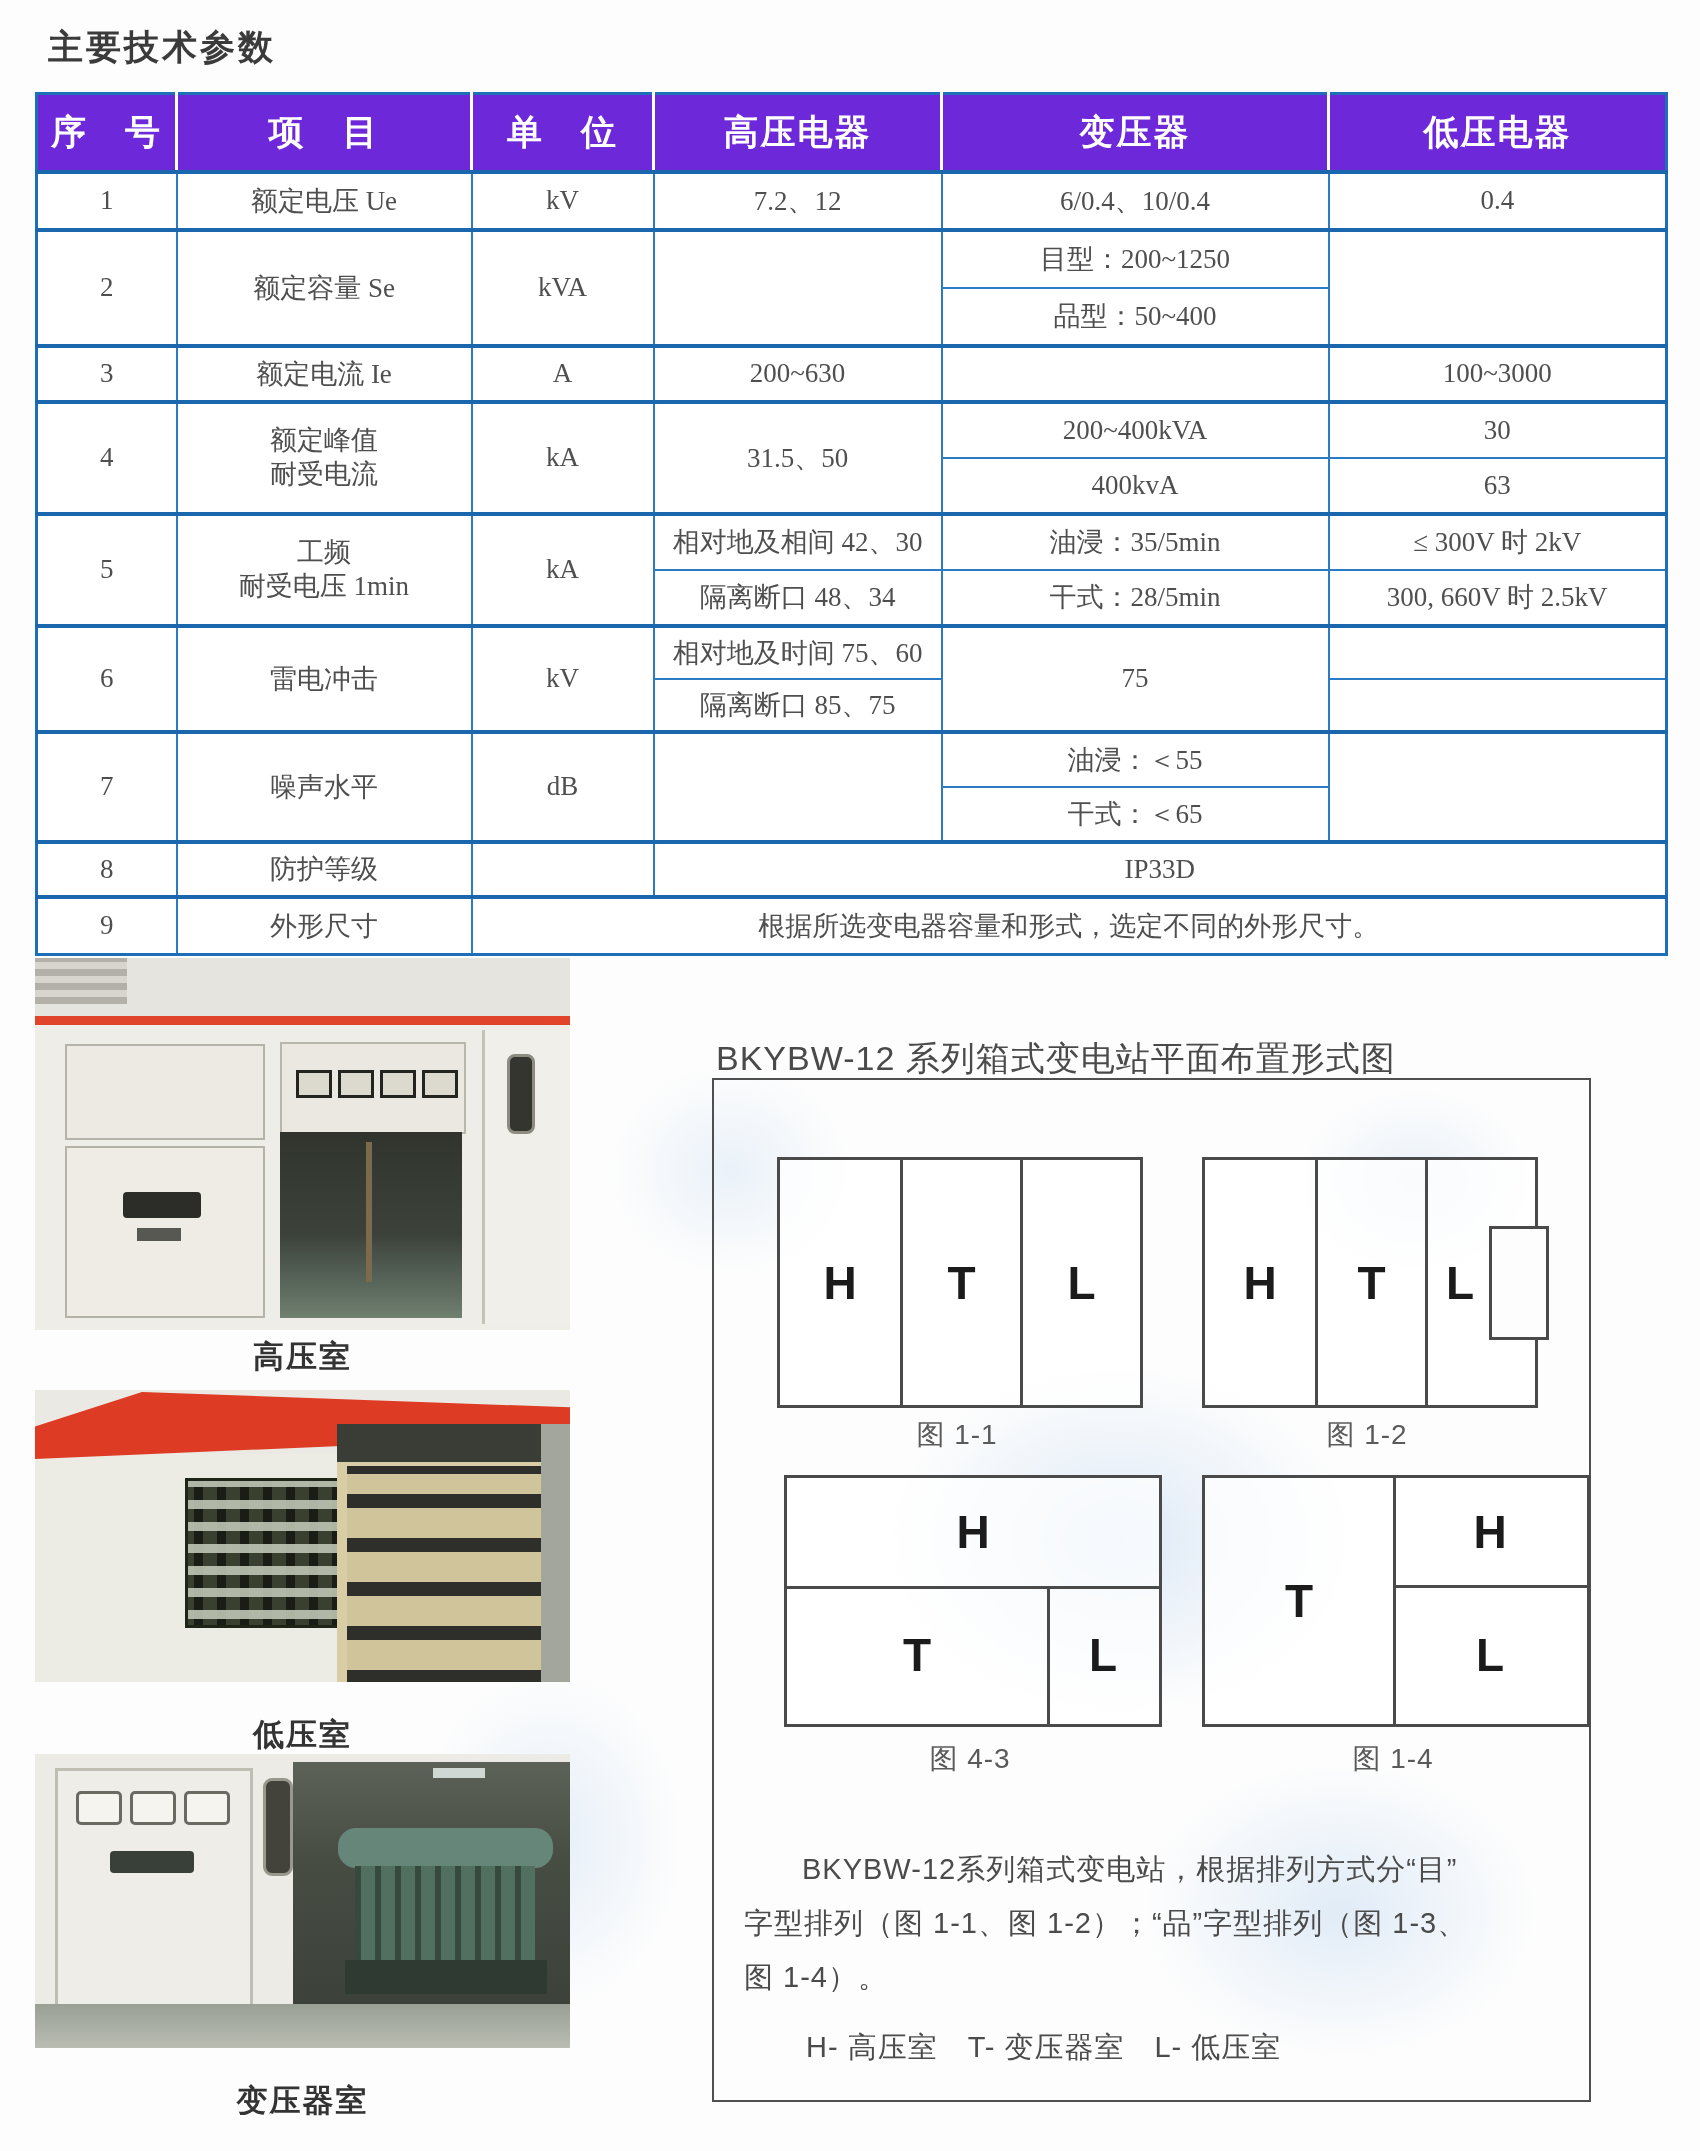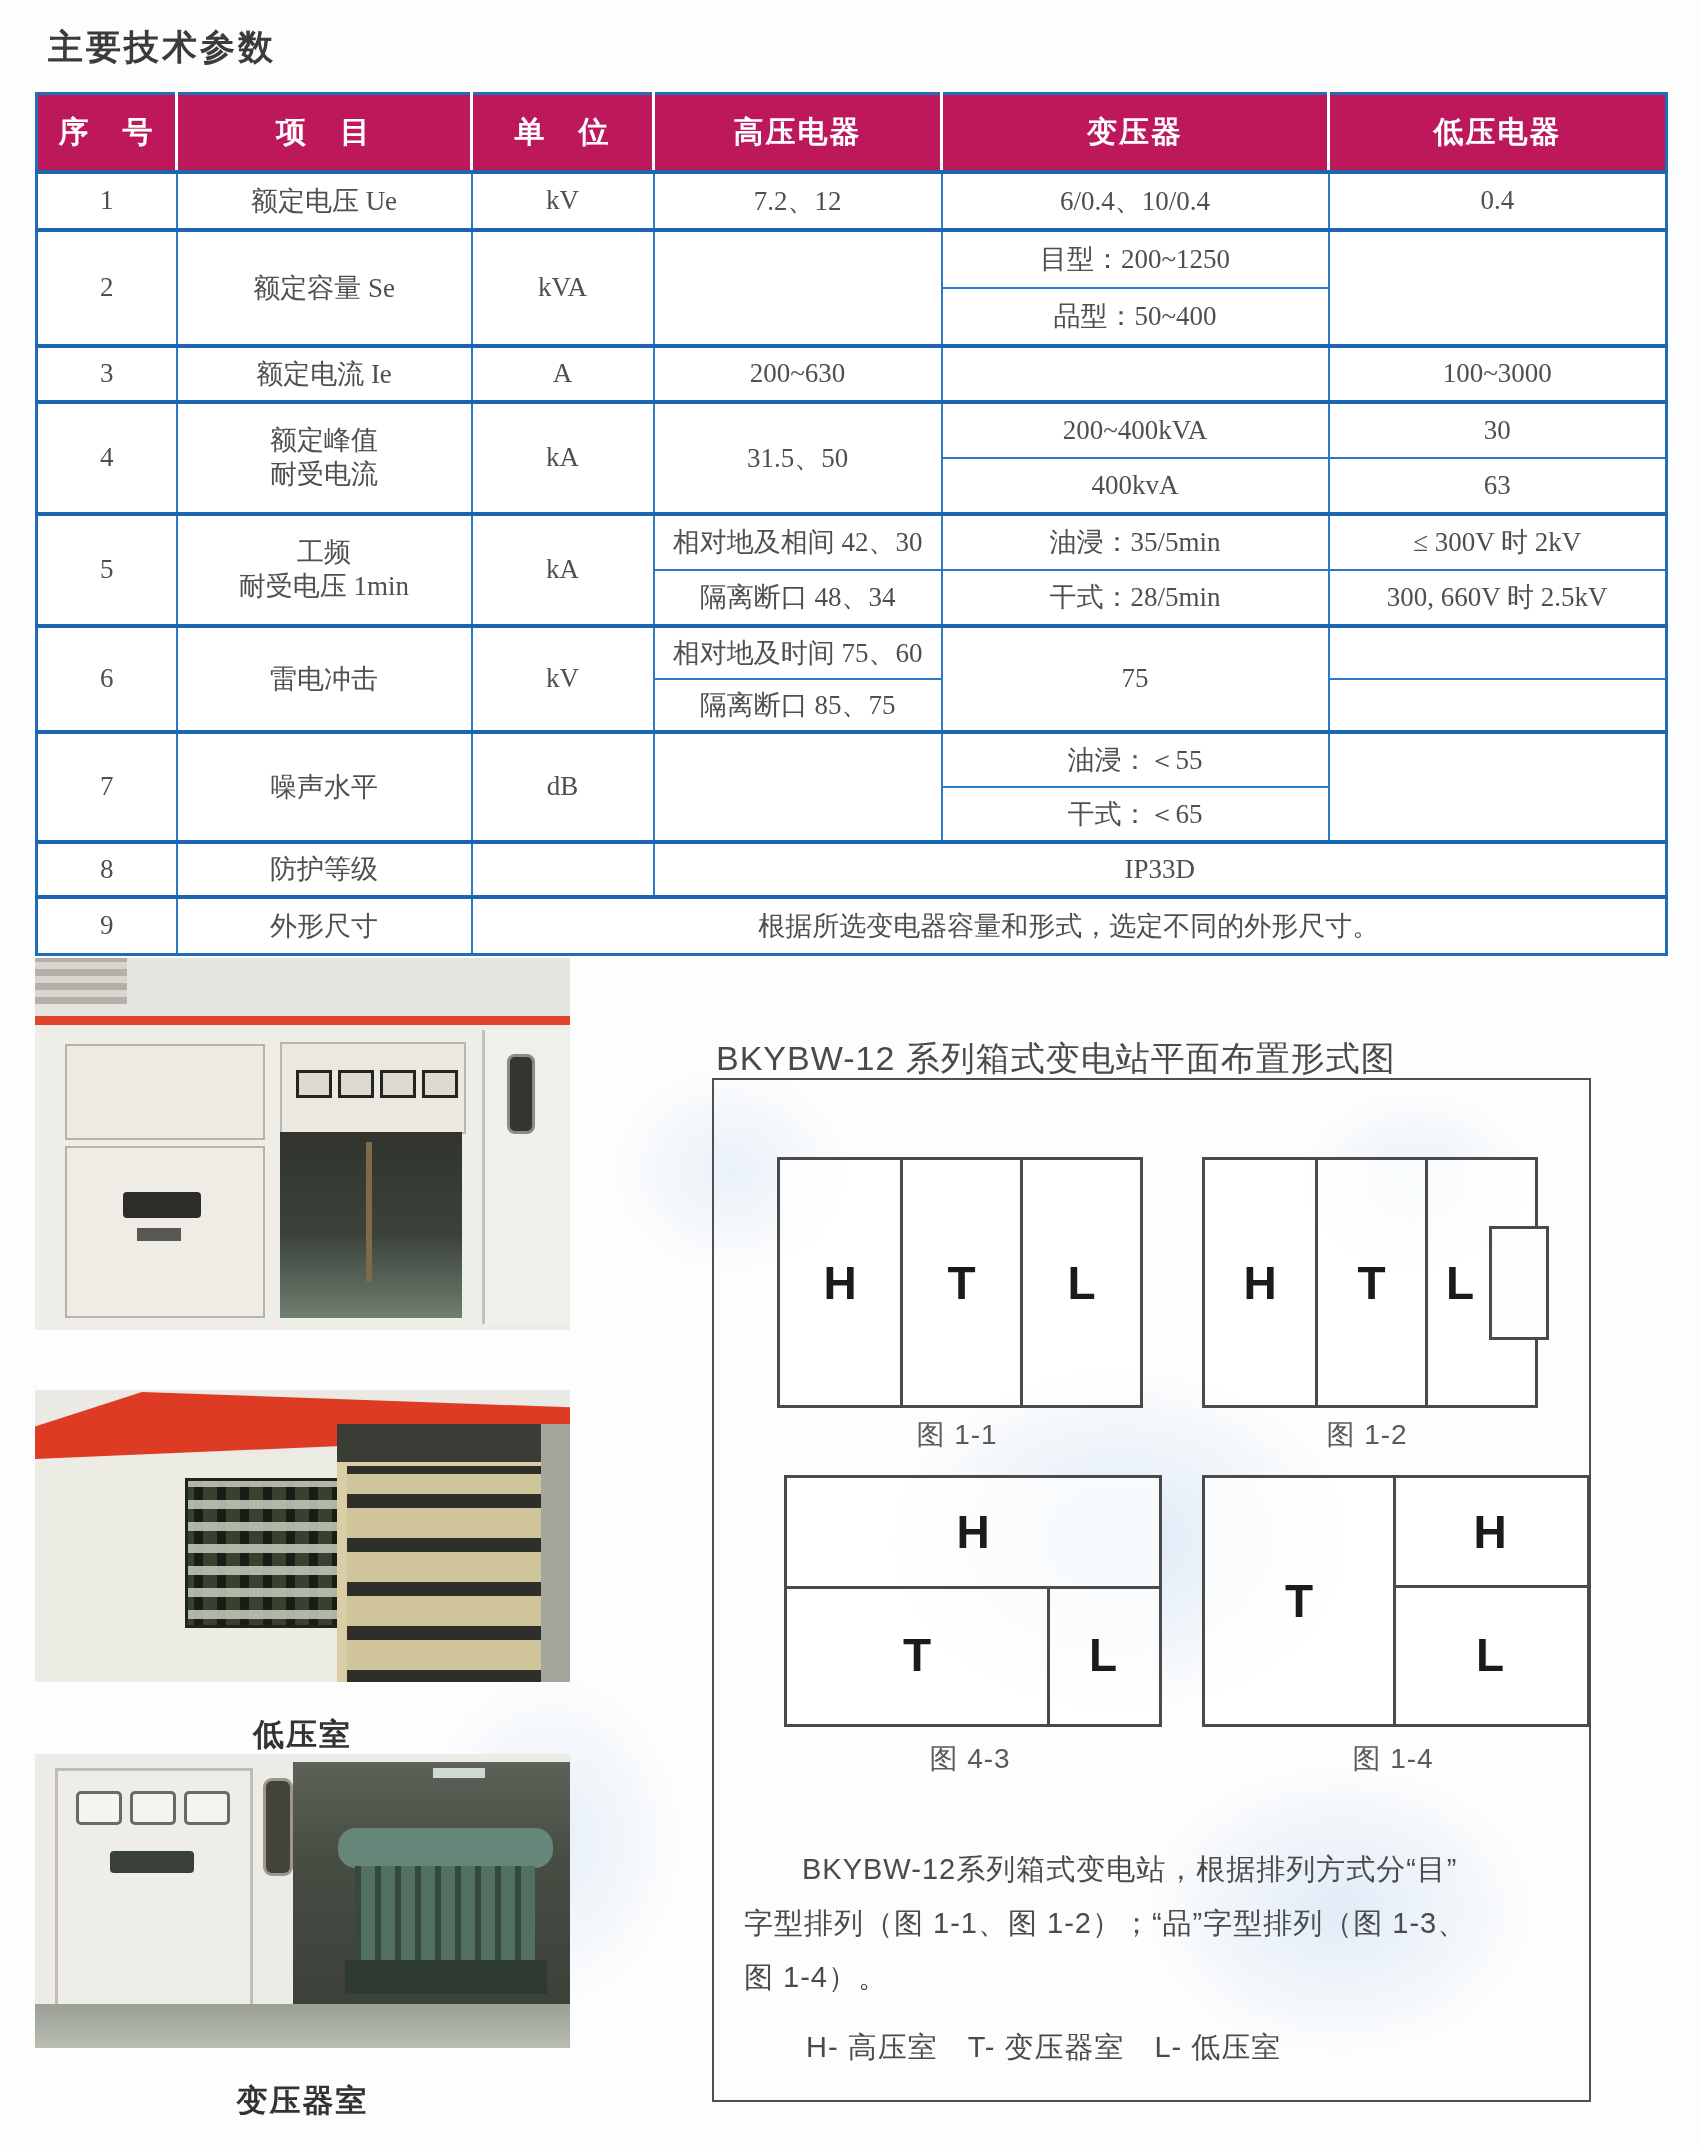--- a/index.html
+++ b/index.html
@@ -16,21 +16,21 @@
 
   
   .page-title{position:absolute;left:48px;top:24px;z-index:2;font-size:35px;font-weight:bold;color:#3b3b3b;letter-spacing:3px;}
 
   
   .tbl-wrap{position:absolute;left:35px;top:92px;z-index:2;}
   table.params{border-collapse:collapse;table-layout:fixed;width:1630px;background:#ffffff;border:3px solid #1e6fb8;}
   table.params td{border:2px solid #2b7ac6;text-align:center;vertical-align:middle;
       font-family:"Liberation Serif","DejaVu Serif",serif;font-size:27px;color:#4f4f4f;padding:0 4px;}
   table.params tr.maj td{border-top-width:4px;border-top-color:#1a67ae;}
-  table.params th{background:#be185d;color:#ffffff;font-size:30px;font-weight:bold;
+  table.params th{background:#6d28d9;color:#ffffff;font-size:35px;font-weight:bold;
       border-left:3px solid #ffffff;border-bottom:3px solid #ffffff;border-top:none;letter-spacing:2px;}
   table.params th:first-child{border-left:none;}
   .ln{display:block;line-height:1.25;}
 
   
   .caption{position:absolute;left:35px;width:535px;z-index:2;text-align:center;font-size:31px;font-weight:bold;color:#333333;letter-spacing:2px;}
   .photo{position:absolute;left:35px;width:535px;z-index:2;overflow:hidden;background:#e8e6e0;}
   
   .p1{top:958px;height:372px;}
   .p1 .ceiling{position:absolute;left:0;top:0;width:100%;height:62px;background:#e6e4de;}
@@ -235,20 +235,21 @@
       <div class="m" style="left:98px"></div>
       <div class="m" style="left:140px"></div>
     </div>
     <div class="door-open">
       <div class="pole"></div>
     </div>
     <div class="door-r">
       <div class="win"></div>
     </div>
   </div>
+  <div class="caption" style="top:1336px">高压室</div>
 
   <div class="photo p2">
     <div class="wall"></div>
     <div class="roof"></div>
     <div class="keypad"></div>
     <div class="doorway">
       <div class="lintel"></div>
       <div class="bank bk1"></div>
       <div class="bank bk2"></div>
     </div>

